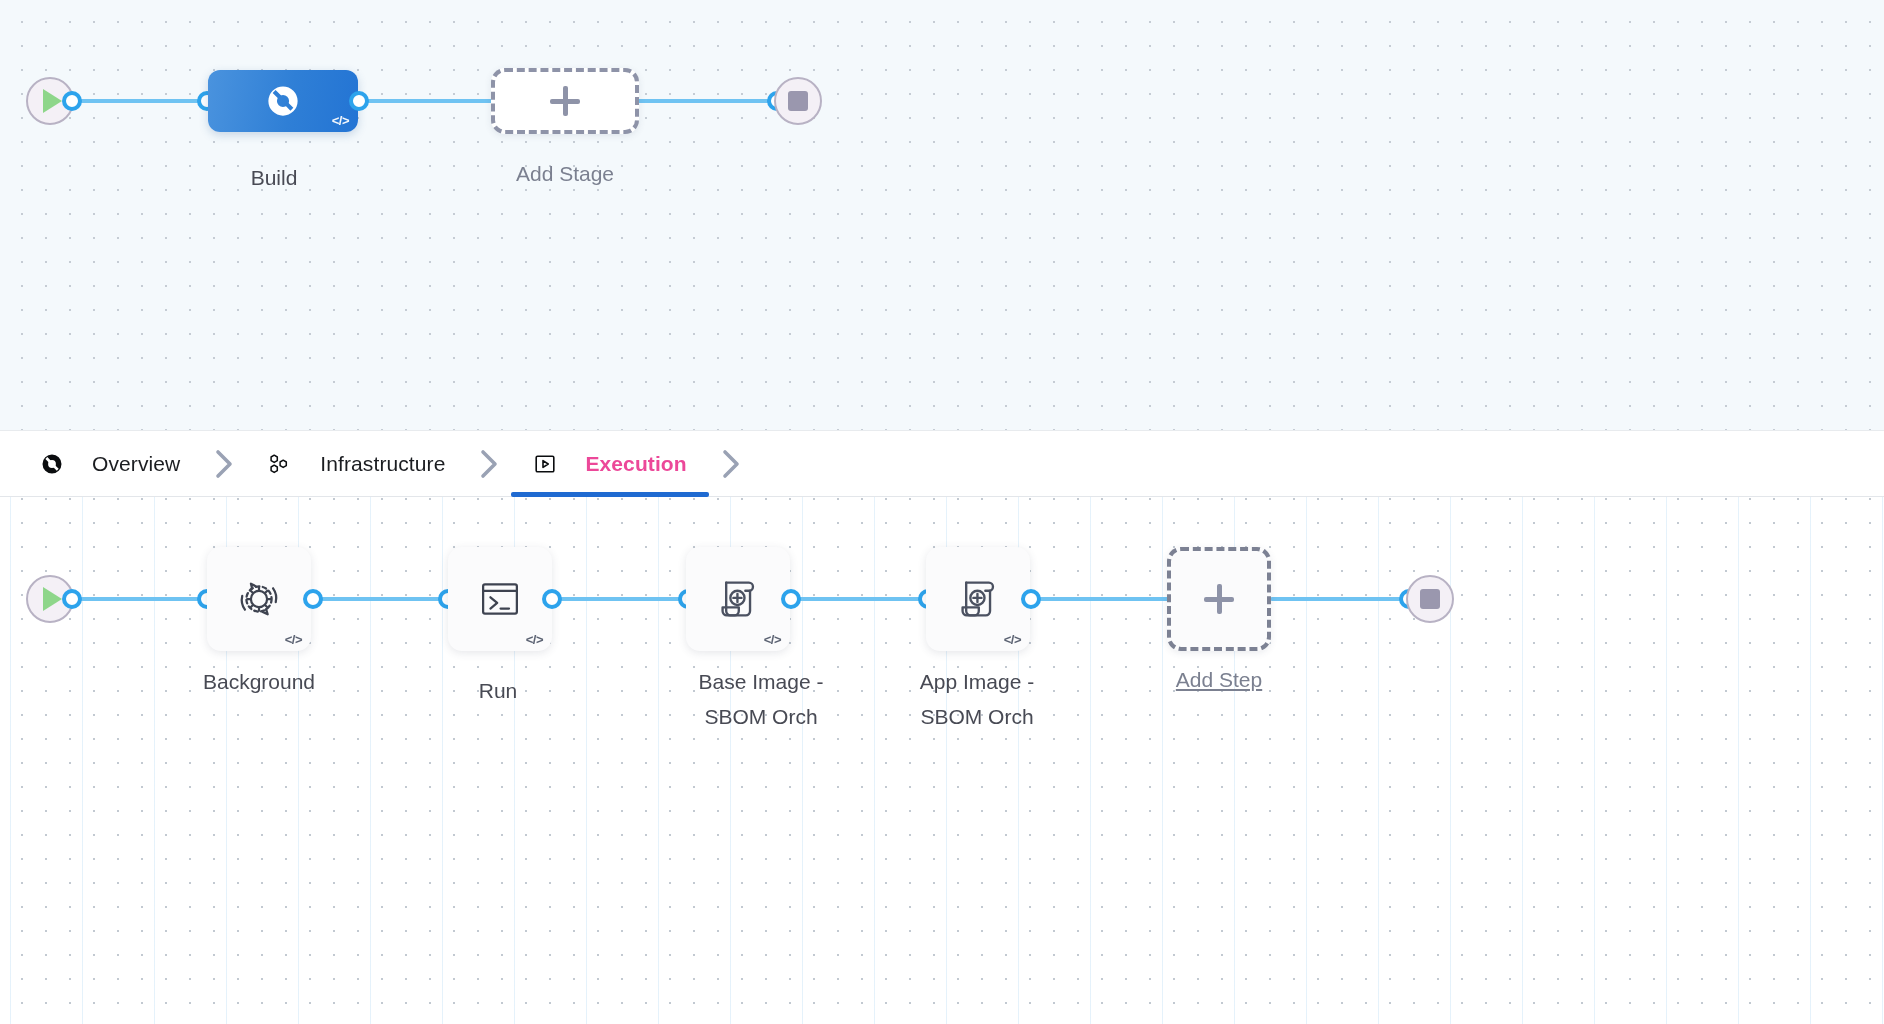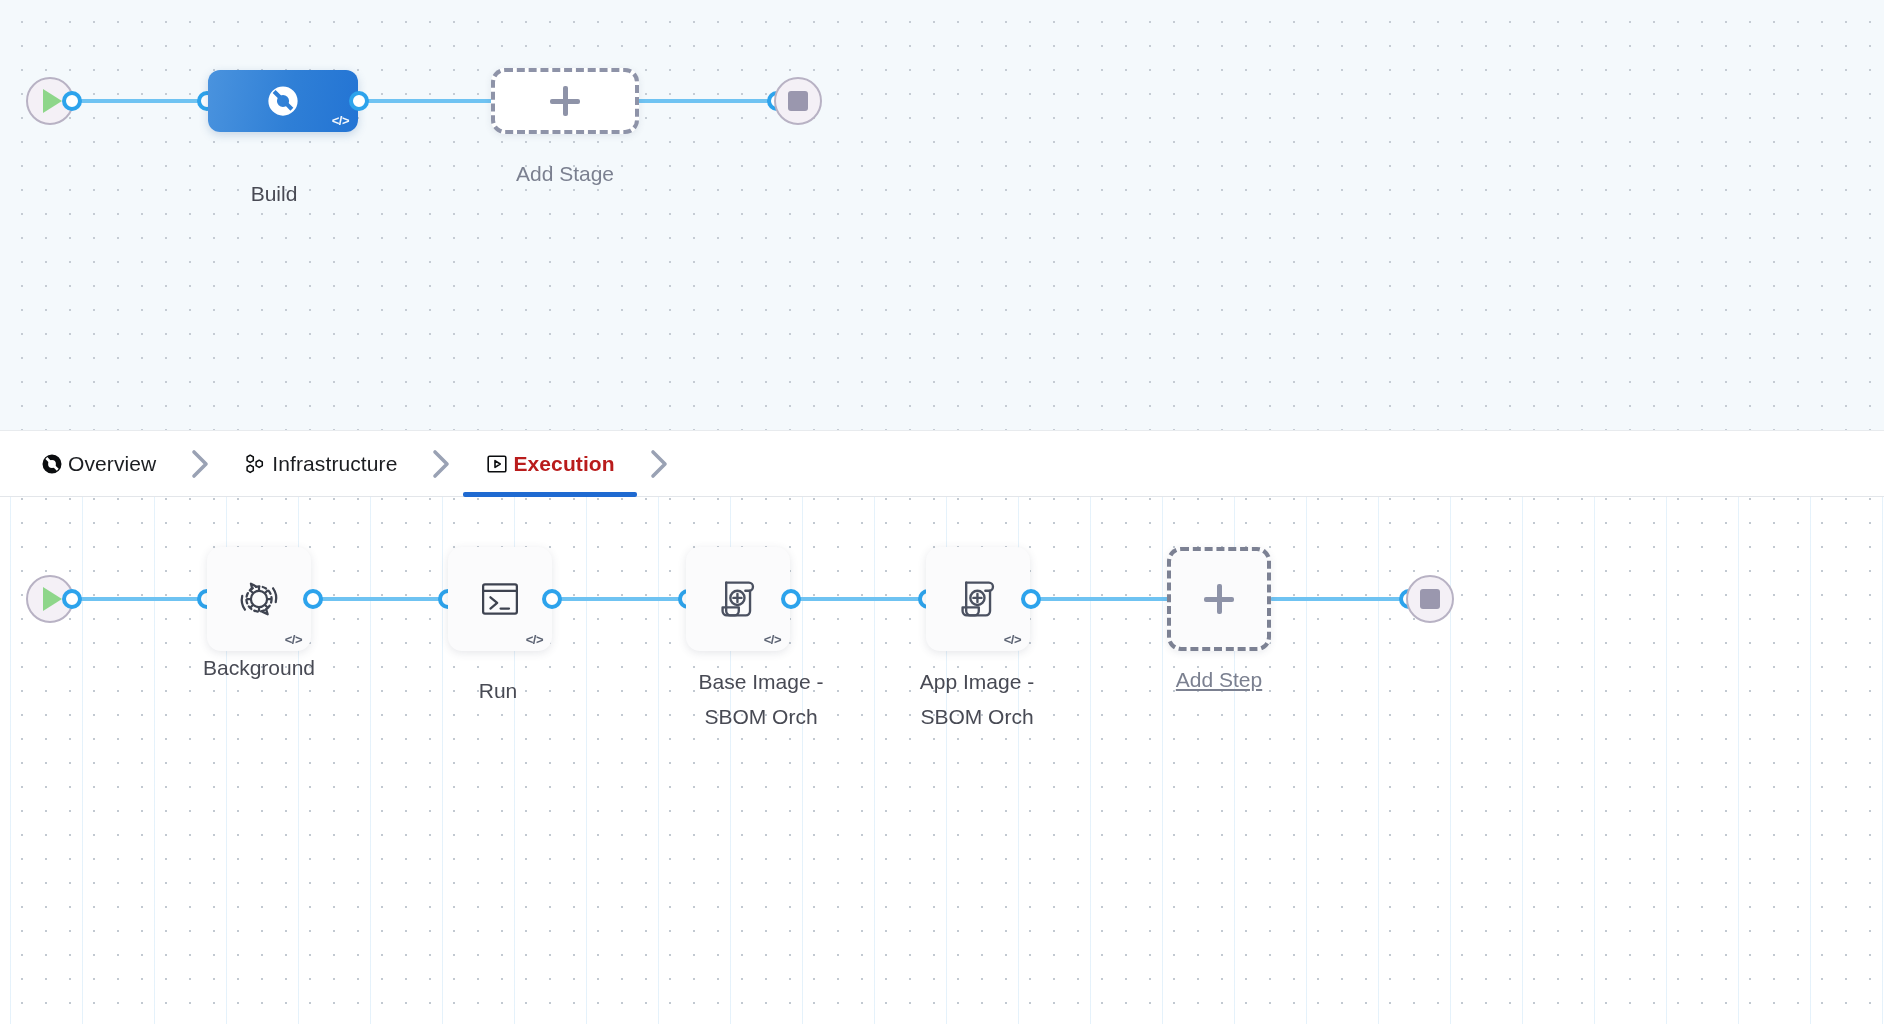--- a/index.html
+++ b/index.html
@@ -37,29 +37,29 @@
   
   .tabbar {
     position: absolute; left: 0; top: 430px; width: 1884px; height: 67px;
     background: #ffffff;
     border-top: 1px solid #e8ebee;
     border-bottom: 1px solid #e3e6ea;
     display: flex; align-items: center;
     padding-left: 18px;
   }
   .tab {
-    display: flex; align-items: center; gap: 4px;
+    display: flex; align-items: center; gap: 28px;
     height: 67px; padding: 9px 22px;
     cursor: pointer; position: relative;
   }
   .tab .tab-ico { width: 24px; height: 24px; display: block; flex: none; }
   .tab .tab-label {
     font-size: 21px; color: #1b1d21; letter-spacing: .1px; white-space: nowrap;
   }
-  .tab.active .tab-label { font-weight: 700; color: #b91c1c; }
+  .tab.active .tab-label { font-weight: 700; color: #ec4899; }
   .tab.active::after {
     content: ""; position: absolute; left: 0; right: 0; bottom: 0;
     height: 5px; background: #1f6ad1; border-radius: 2px;
   }
   .tab-sep { width: 44px; display: flex; align-items: center; justify-content: center; }
   .tab-sep svg { width: 22px; height: 30px; display: block; }
 
   
   .flow { position: absolute; left: 0; top: 0; width: 100%; height: 100%; }
   .wire {
@@ -164,21 +164,21 @@
 
       <div class="port" style="left:207px; top:101px;"></div>
       <div class="stage-node" style="left:283px; top:101px;">
         <svg class="node-ico" viewBox="0 0 32 32">
           <path fill="#ffffff" d="M16 3a13 13 0 1 0 0 26 13 13 0 0 0 0-26zm0 7.6a5.4 5.4 0 1 1 0 10.8 5.4 5.4 0 0 1 0-10.8z"></path>
           <path fill="#2f7fd6" d="M9.4 6.2l5.4 5.4-2.6 2.6-5.4-5.4zM19.8 16.6l5.4 5.4-2.6 2.6-5.4-5.4z"></path>
         </svg>
         <span class="code-badge">&lt;/&gt;</span>
       </div>
       <div class="port" style="left:359px; top:101px;"></div>
-      <div class="node-label" style="left:274px; top:176px;">Build</div>
+      <div class="node-label" style="left:274px; top:160px;">Build</div>
 
       <div class="add-stage-node" style="left:565px; top:101px;">
         <div class="plus"></div>
       </div>
       <div class="node-label muted" style="left:565px; top:156px;">Add Stage</div>
 
       <div class="port" style="left:777px; top:101px;"></div>
       <div class="endcap" style="left:798px; top:101px;">
         <div class="stop-sq"></div>
       </div>
@@ -260,21 +260,21 @@
             <circle cx="24" cy="24" r="11.2" stroke-dasharray="3.2 3.0"></circle>
             <path d="M36.5 14.5a15 15 0 0 1 2.4 12.2"></path>
             <path d="M11.5 33.5a15 15 0 0 1-2.4-12.2"></path>
             <path d="M21 12.6l-4.2-2.2 1.2 4.4"></path>
             <path d="M27.3 35.5l4.4 2.1-1.4-4.6"></path>
           </g>
         </svg>
         <span class="code-badge dark">&lt;/&gt;</span>
       </div>
       <div class="port" style="left:313px; top:102px;"></div>
-      <div class="node-label" style="left:259px; top:153px;">Background</div>
+      <div class="node-label" style="left:259px; top:167px;">Background</div>
 
       <div class="port" style="left:448px; top:102px;"></div>
       <div class="step-node" style="left:500px; top:102px;">
         <svg class="node-ico" viewBox="0 0 48 48">
           <rect x="9" y="11" width="30" height="26" rx="1.6" fill="none" stroke="#3e4350" stroke-width="2"></rect>
           <path d="M9 16.8h30" stroke="#3e4350" stroke-width="2"></path>
           <path d="M15.5 22.5 L21.5 27.5 L15.5 32.5" fill="none" stroke="#3e4350" stroke-width="2" stroke-linecap="round" stroke-linejoin="round"></path>
           <path d="M24.5 32.5h7.5" stroke="#3e4350" stroke-width="2" stroke-linecap="round"></path>
         </svg>
         <span class="code-badge dark">&lt;/&gt;</span>

